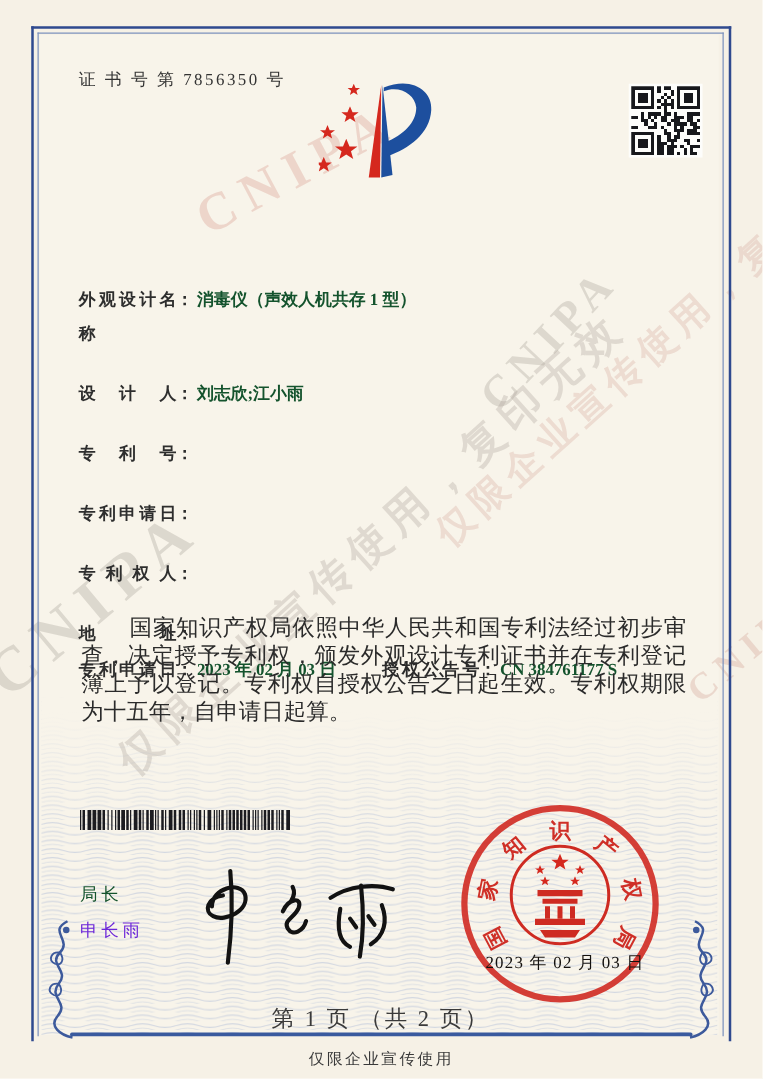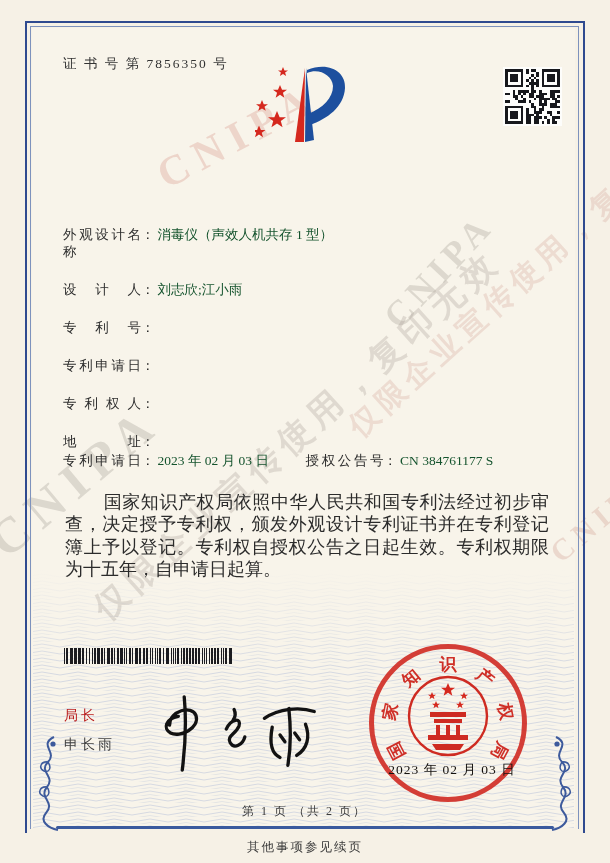--- a/index.html
+++ b/index.html
@@ -25,46 +25,46 @@
   .waves-fade{position:absolute;left:33px;top:558px;width:541px;height:110px;z-index:0;
               background:linear-gradient(#f8f4ea 10%,rgba(248,244,234,0));}
   
   .content{position:absolute;left:0;top:0;width:610px;height:863px;z-index:3;}
   .cert-no{position:absolute;left:63px;top:55px;font-size:13.5px;letter-spacing:2px;color:#333;}
   .logo{position:absolute;left:255px;top:56px;}
   .qr{position:absolute;left:503px;top:67px;background:#fdfdfb;padding:2px;}
   .title{position:absolute;left:33px;top:146px;width:543px;text-align:center;font-size:30px;
          font-weight:700;letter-spacing:5px;color:#1e1e1e;}
   .fields{position:absolute;left:63px;top:226px;width:484px;font-size:13.5px;}
-  .frow{display:flex;align-items:flex-start;margin-bottom:21px;line-height:17px;}
+  .frow{display:flex;align-items:flex-start;margin-bottom:21px;line-height:27px;font-weight:bold;}
   .flabel{display:inline-block;width:78px;text-align:justify;text-align-last:justify;flex:none;color:#2e2e2e;}
   .fcolon{flex:none;margin-right:3px;}
   .fvalue{color:#14532d;}
   .addr{margin-bottom:2px;}
   .addr .fvalue{max-width:372px;}
   .grant .g1v{width:148px;flex:none;}
   .grant .flabel2{display:inline-block;width:78px;text-align:justify;text-align-last:justify;flex:none;}
   .paras{position:absolute;left:65px;top:491px;width:484px;font-size:18px;line-height:22.4px;text-align:justify;}
   .paras p{margin:0;text-indent:2.15em;}
   .barcode{position:absolute;left:64px;top:648px;}
   .sig-title{position:absolute;left:64px;top:707px;font-family:"Liberation Sans","DejaVu Sans",sans-serif;
-             font-size:14px;letter-spacing:3px;color:#b91c1c;}
+             font-size:14px;letter-spacing:3px;color:#14532d;}
   .sig-name{position:absolute;left:64px;top:736px;font-family:"Liberation Sans","DejaVu Sans",sans-serif;
-            font-size:14px;letter-spacing:3px;color:#404040;}
+            font-size:14px;letter-spacing:3px;color:#6d28d9;}
   .sig-script{position:absolute;left:138px;top:688px;}
   
   .seal{position:absolute;left:369px;top:644px;width:158px;height:158px;z-index:4;}
   .seal-ring{position:absolute;left:0;top:0;width:148px;height:148px;border:5px solid rgba(208,46,38,0.92);border-radius:50%;}
   .seal-emblem{position:absolute;left:37px;top:30px;}
   .seal-arc span{position:absolute;left:50%;top:50%;width:20px;height:20px;margin:-10px 0 0 -10px;
                  font-weight:700;font-size:17px;color:#cf2f27;text-align:center;line-height:20px;}
   .seal-date{position:absolute;left:8px;top:117px;width:150px;text-align:center;font-size:13.5px;
              letter-spacing:1px;color:#14110e;white-space:nowrap;}
   
-  .page-info{position:absolute;left:33px;top:803px;width:543px;text-align:center;font-size:12px;letter-spacing:2px;color:#3a3a3a;}
+  .page-info{position:absolute;left:33px;top:803px;width:543px;text-align:center;font-size:18px;letter-spacing:2px;color:#3a3a3a;}
   .bottom-line{position:absolute;left:56px;top:826px;width:498px;height:3px;background:#3a5a9e;border-radius:2px;}
   .flourish{position:absolute;top:736px;}
   .flourish.left{left:24px;}
   .flourish.right{right:24px;transform:scaleX(-1);}
   .continuation{position:absolute;left:0;top:839px;width:610px;text-align:center;font-size:12.5px;letter-spacing:2px;color:#3a3a3a;}
 </style>
 </head>
 <body>
 
 <div class="page">
@@ -503,15 +503,15 @@
     </svg>
     <svg class="flourish right" width="38" height="96" viewBox="0 0 38 96">
       <g fill="none" stroke="#3d5a9c" stroke-width="2">
         <path d="M30,1 C14,9 34,16 24,26 C14,36 32,40 23,51 C14,62 32,66 22,77 C15,85 24,92 34,94"></path>
         <path d="M24,26 c-7,-1 -10,6 -4,9 c5,2 8,-3 4,-9" stroke-width="1.5"></path>
         <path d="M23,51 c-7,-1 -10,6 -4,9 c5,2 8,-3 4,-9" stroke-width="1.5"></path>
       </g>
       <circle cx="29" cy="8" r="2.6" fill="#3d5a9c"></circle>
     </svg>
 
-    <div class="continuation">其他事项参见续页</div>
+    <div class="continuation">仅限企业宣传使用</div>
   </div>
 </div>
 
 </body></html>

